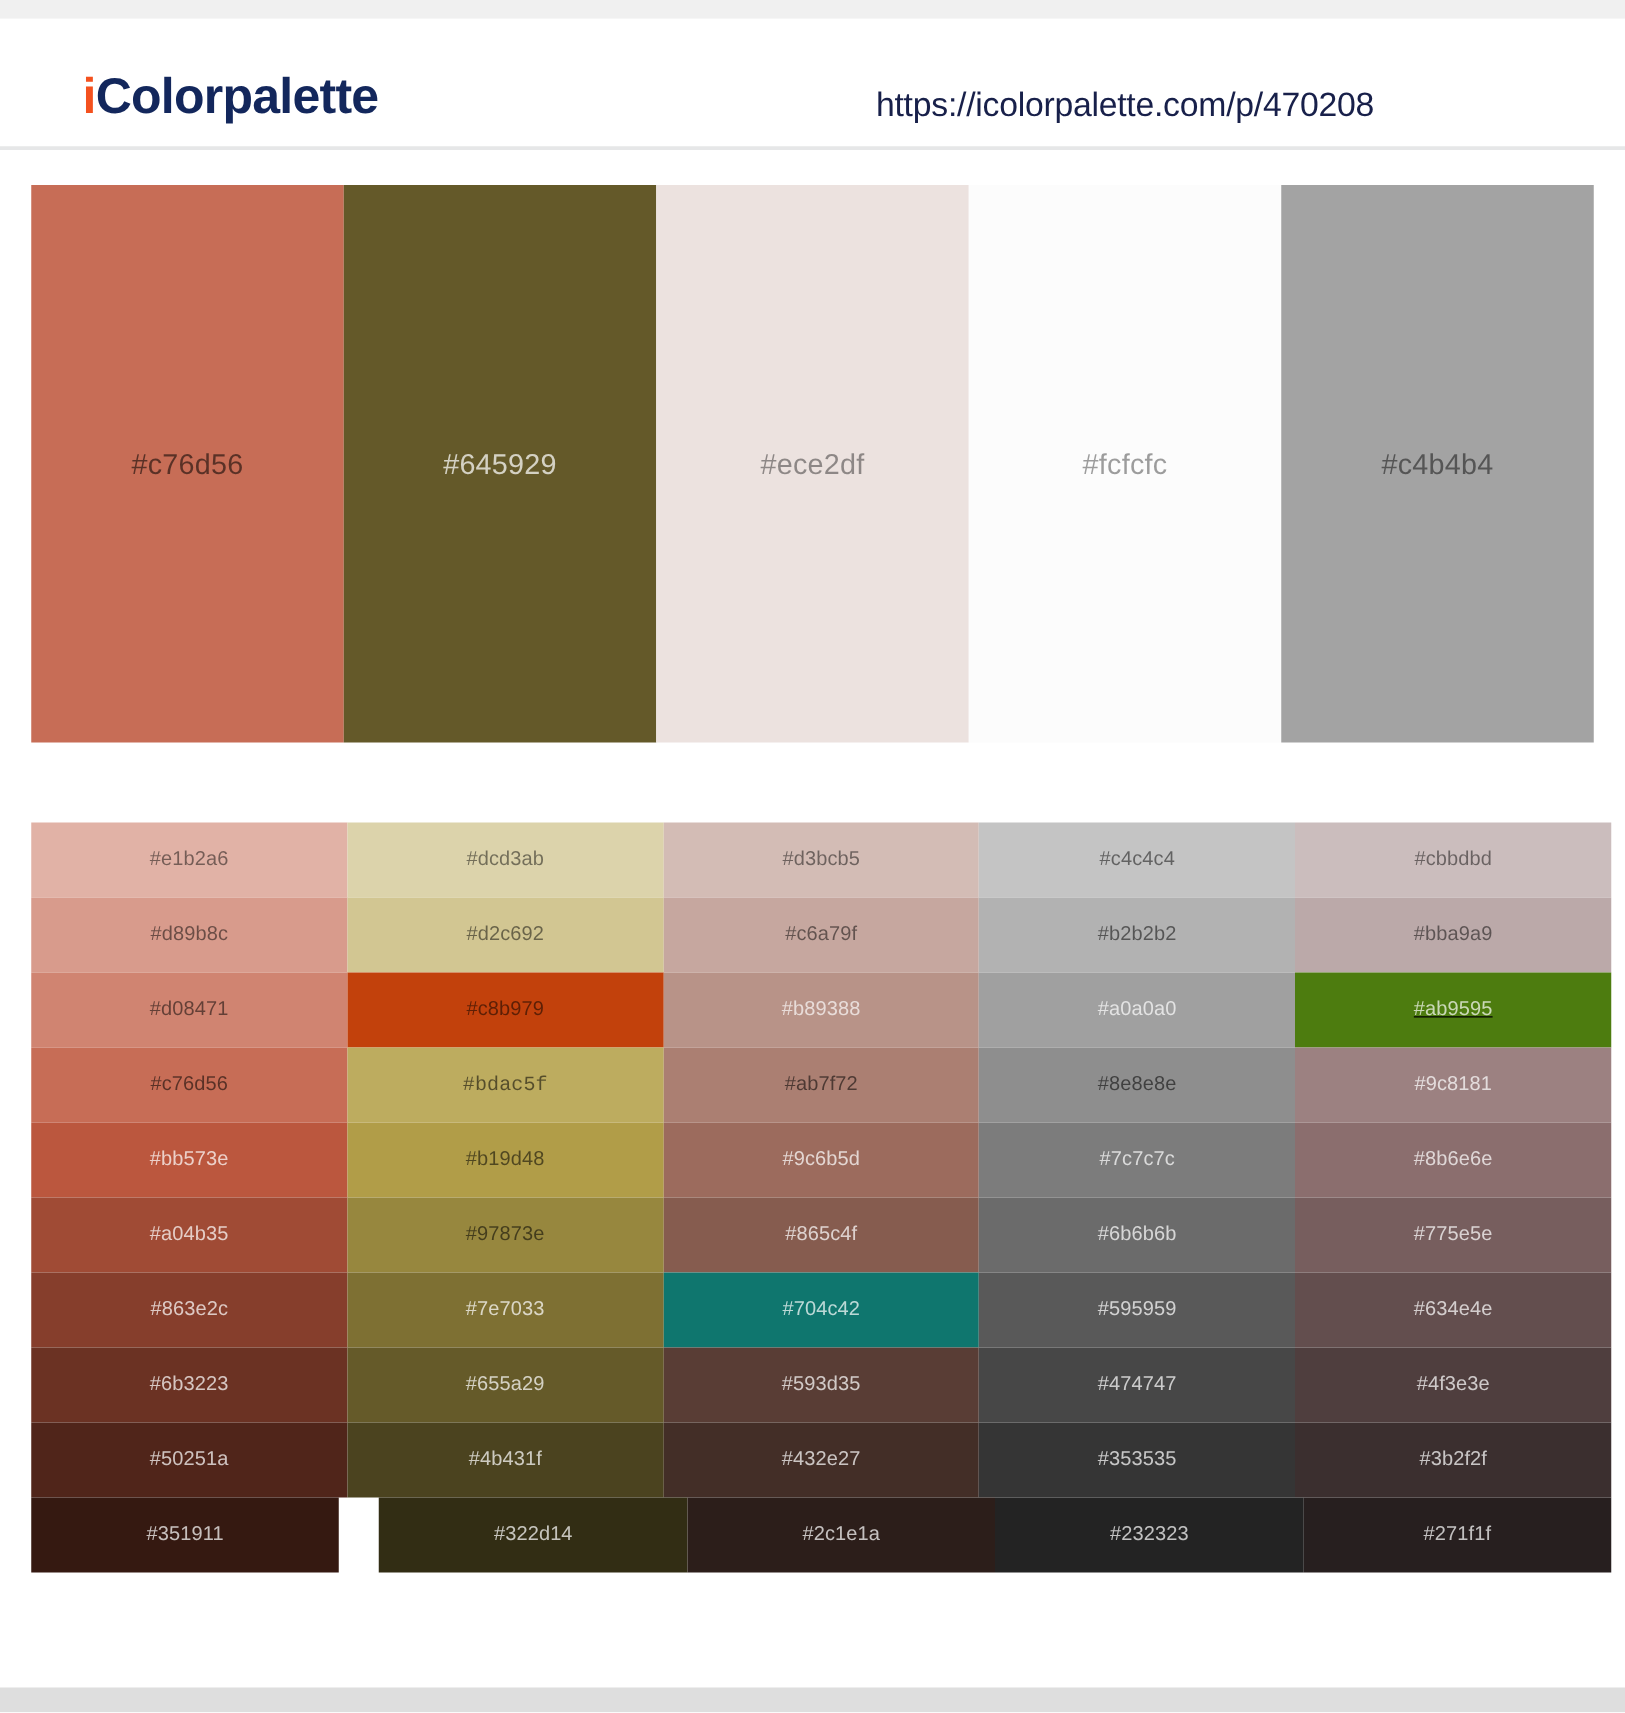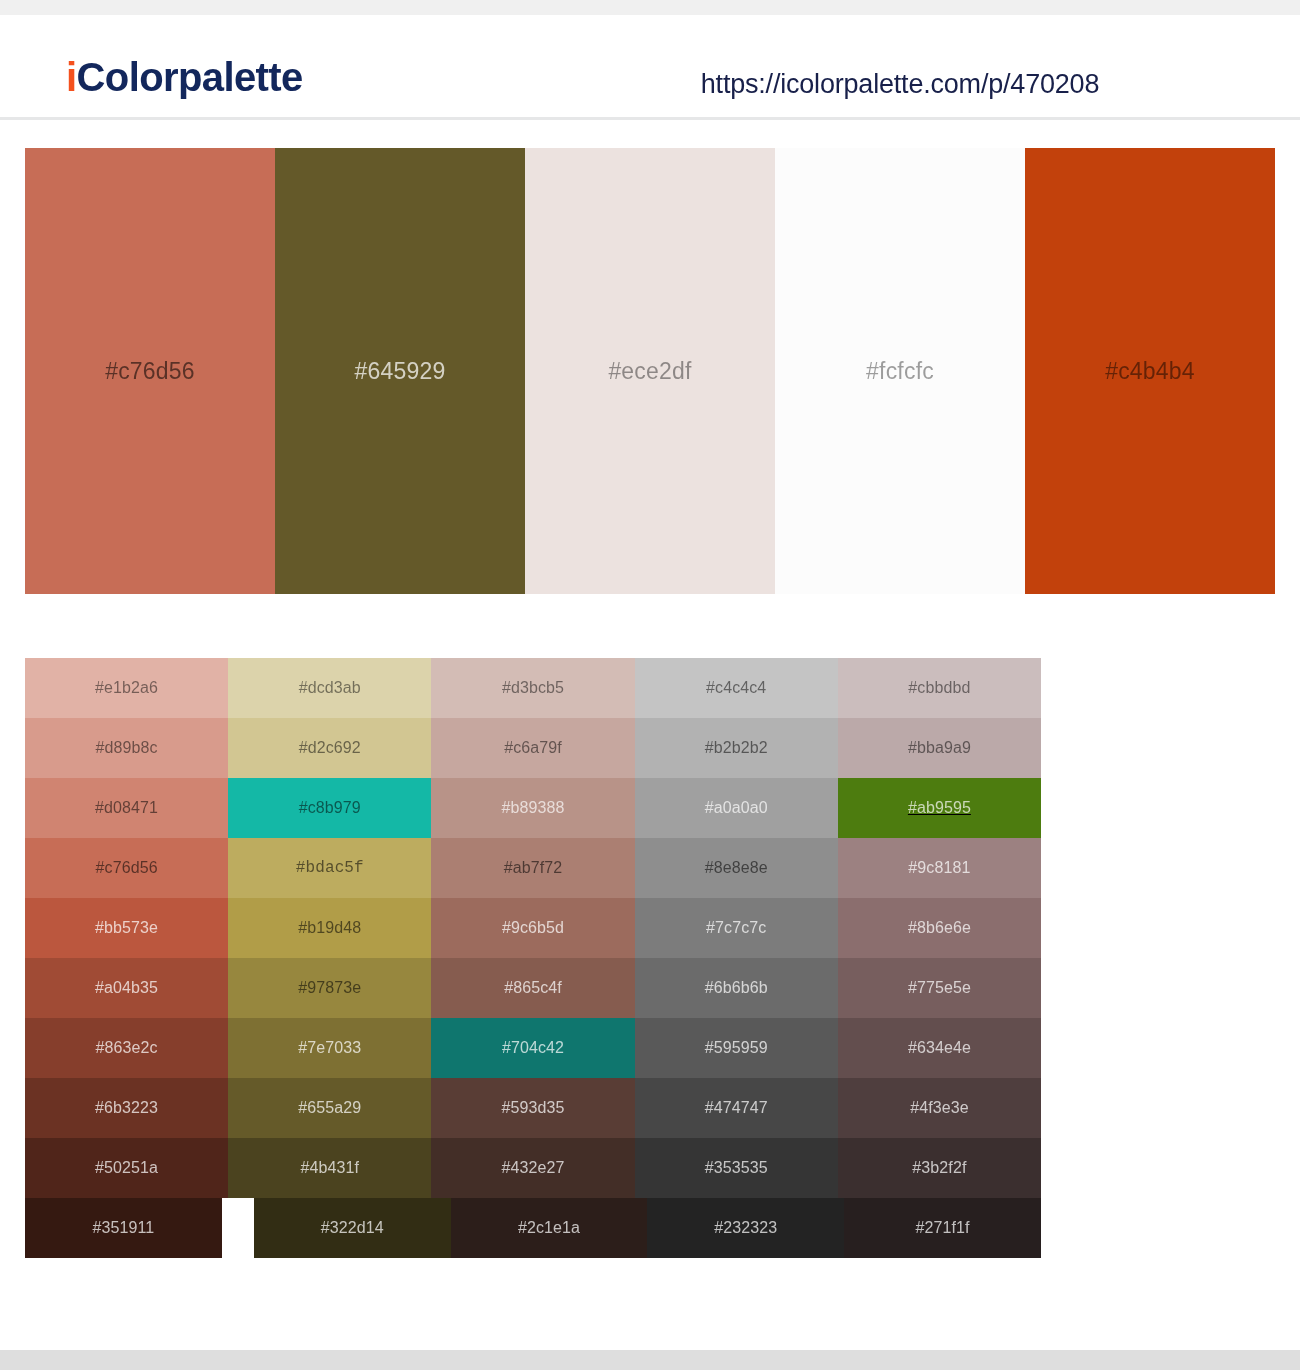--- a/index.html
+++ b/index.html
@@ -74,21 +74,21 @@
   .main-swatch .hexlabel {
     font-size: 23px;
     letter-spacing: 0.2px;
     user-select: none;
   }
 
   
   .shades-grid {
     position: absolute;
     left: 25px; top: 658px;
-    width: 1016px; height: 600px;
+    width: 1264px; height: 600px;
     display: flex;
     flex-direction: column;
   }
   .shade-row {
     display: flex;
     flex: 1 1 0;
   }
   .shade-cell {
     flex: 1 1 0;
     display: flex;
@@ -129,21 +129,21 @@
       </div>
       <div class="main-swatch" style="background: rgb(100, 89, 41);">
         <span class="hexlabel" style="color: rgba(255, 255, 255, 0.72);">#645929</span>
       </div>
       <div class="main-swatch" style="background: rgb(236, 226, 223);">
         <span class="hexlabel" style="color: rgba(0, 0, 0, 0.4);">#ece2df</span>
       </div>
       <div class="main-swatch" style="background: rgb(252, 252, 252);">
         <span class="hexlabel" style="color: rgba(0, 0, 0, 0.38);">#fcfcfc</span>
       </div>
-      <div class="main-swatch" style="background: #c2410c;">
+      <div class="main-swatch" style="background: #a3a3a3;">
         <span class="hexlabel" style="color: rgba(0, 0, 0, 0.48);">#c4b4b4</span>
       </div>
     </div>
 
   <div class="shades-grid">
       <div class="shade-row">
         <div class="shade-cell" style="background: rgb(225, 178, 166);">
           <span class="hexlabel" style="color: rgba(0, 0, 0, 0.48);">#e1b2a6</span>
         </div>
         <div class="shade-cell" style="background: rgb(220, 211, 171);">
@@ -173,21 +173,21 @@
           <span class="hexlabel" style="color: rgba(0, 0, 0, 0.52);">#b2b2b2</span>
         </div>
         <div class="shade-cell" style="background: rgb(187, 169, 169);">
           <span class="hexlabel" style="color: rgba(0, 0, 0, 0.5);">#bba9a9</span>
         </div>
       </div>
       <div class="shade-row">
         <div class="shade-cell" style="background: rgb(208, 132, 113);">
           <span class="hexlabel" style="color: rgba(0, 0, 0, 0.52);">#d08471</span>
         </div>
-        <div class="shade-cell" style="background: #14b8a6;">
+        <div class="shade-cell" style="background: #c2410c;">
           <span class="hexlabel" style="color: rgba(0, 0, 0, 0.52);">#c8b979</span>
         </div>
         <div class="shade-cell" style="background: rgb(184, 147, 136);">
           <span class="hexlabel" style="color: rgba(255, 255, 255, 0.68);">#b89388</span>
         </div>
         <div class="shade-cell" style="background: rgb(160, 160, 160);">
           <span class="hexlabel" style="color: rgba(255, 255, 255, 0.7);">#a0a0a0</span>
         </div>
         <div class="shade-cell" style="background: #4d7c0f; text-decoration: underline;">
           <span class="hexlabel" style="color: rgba(255, 255, 255, 0.7);">#ab9595</span>

